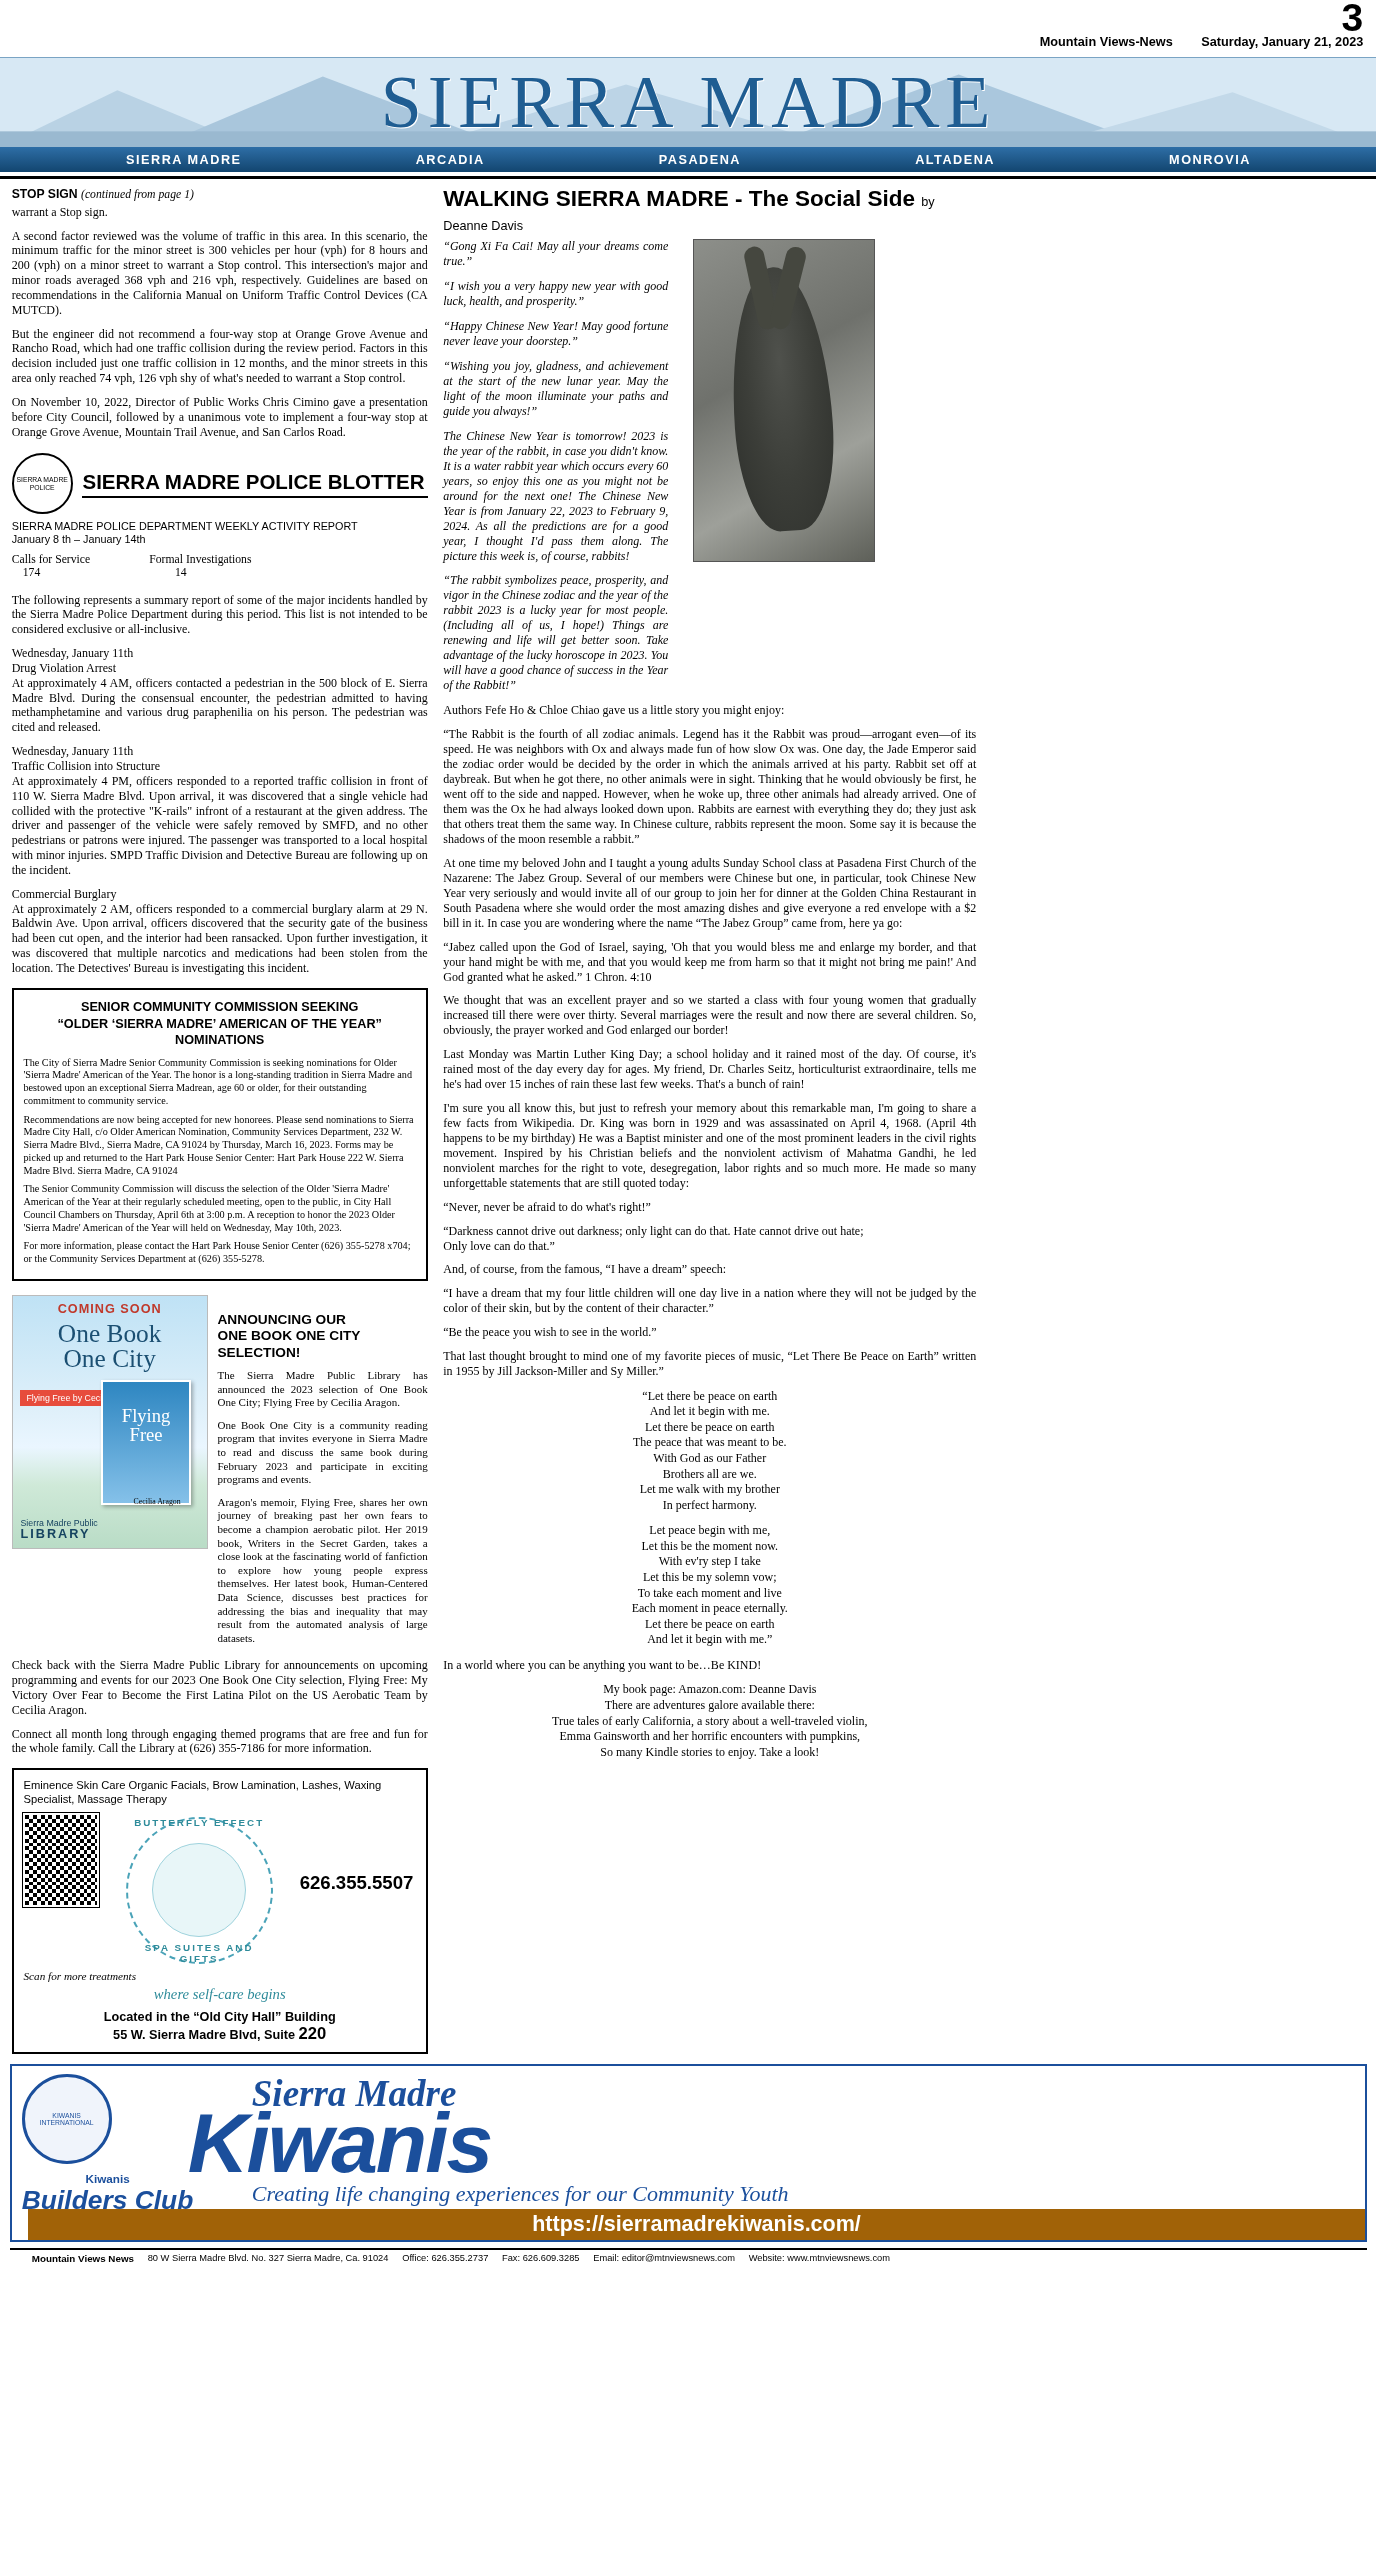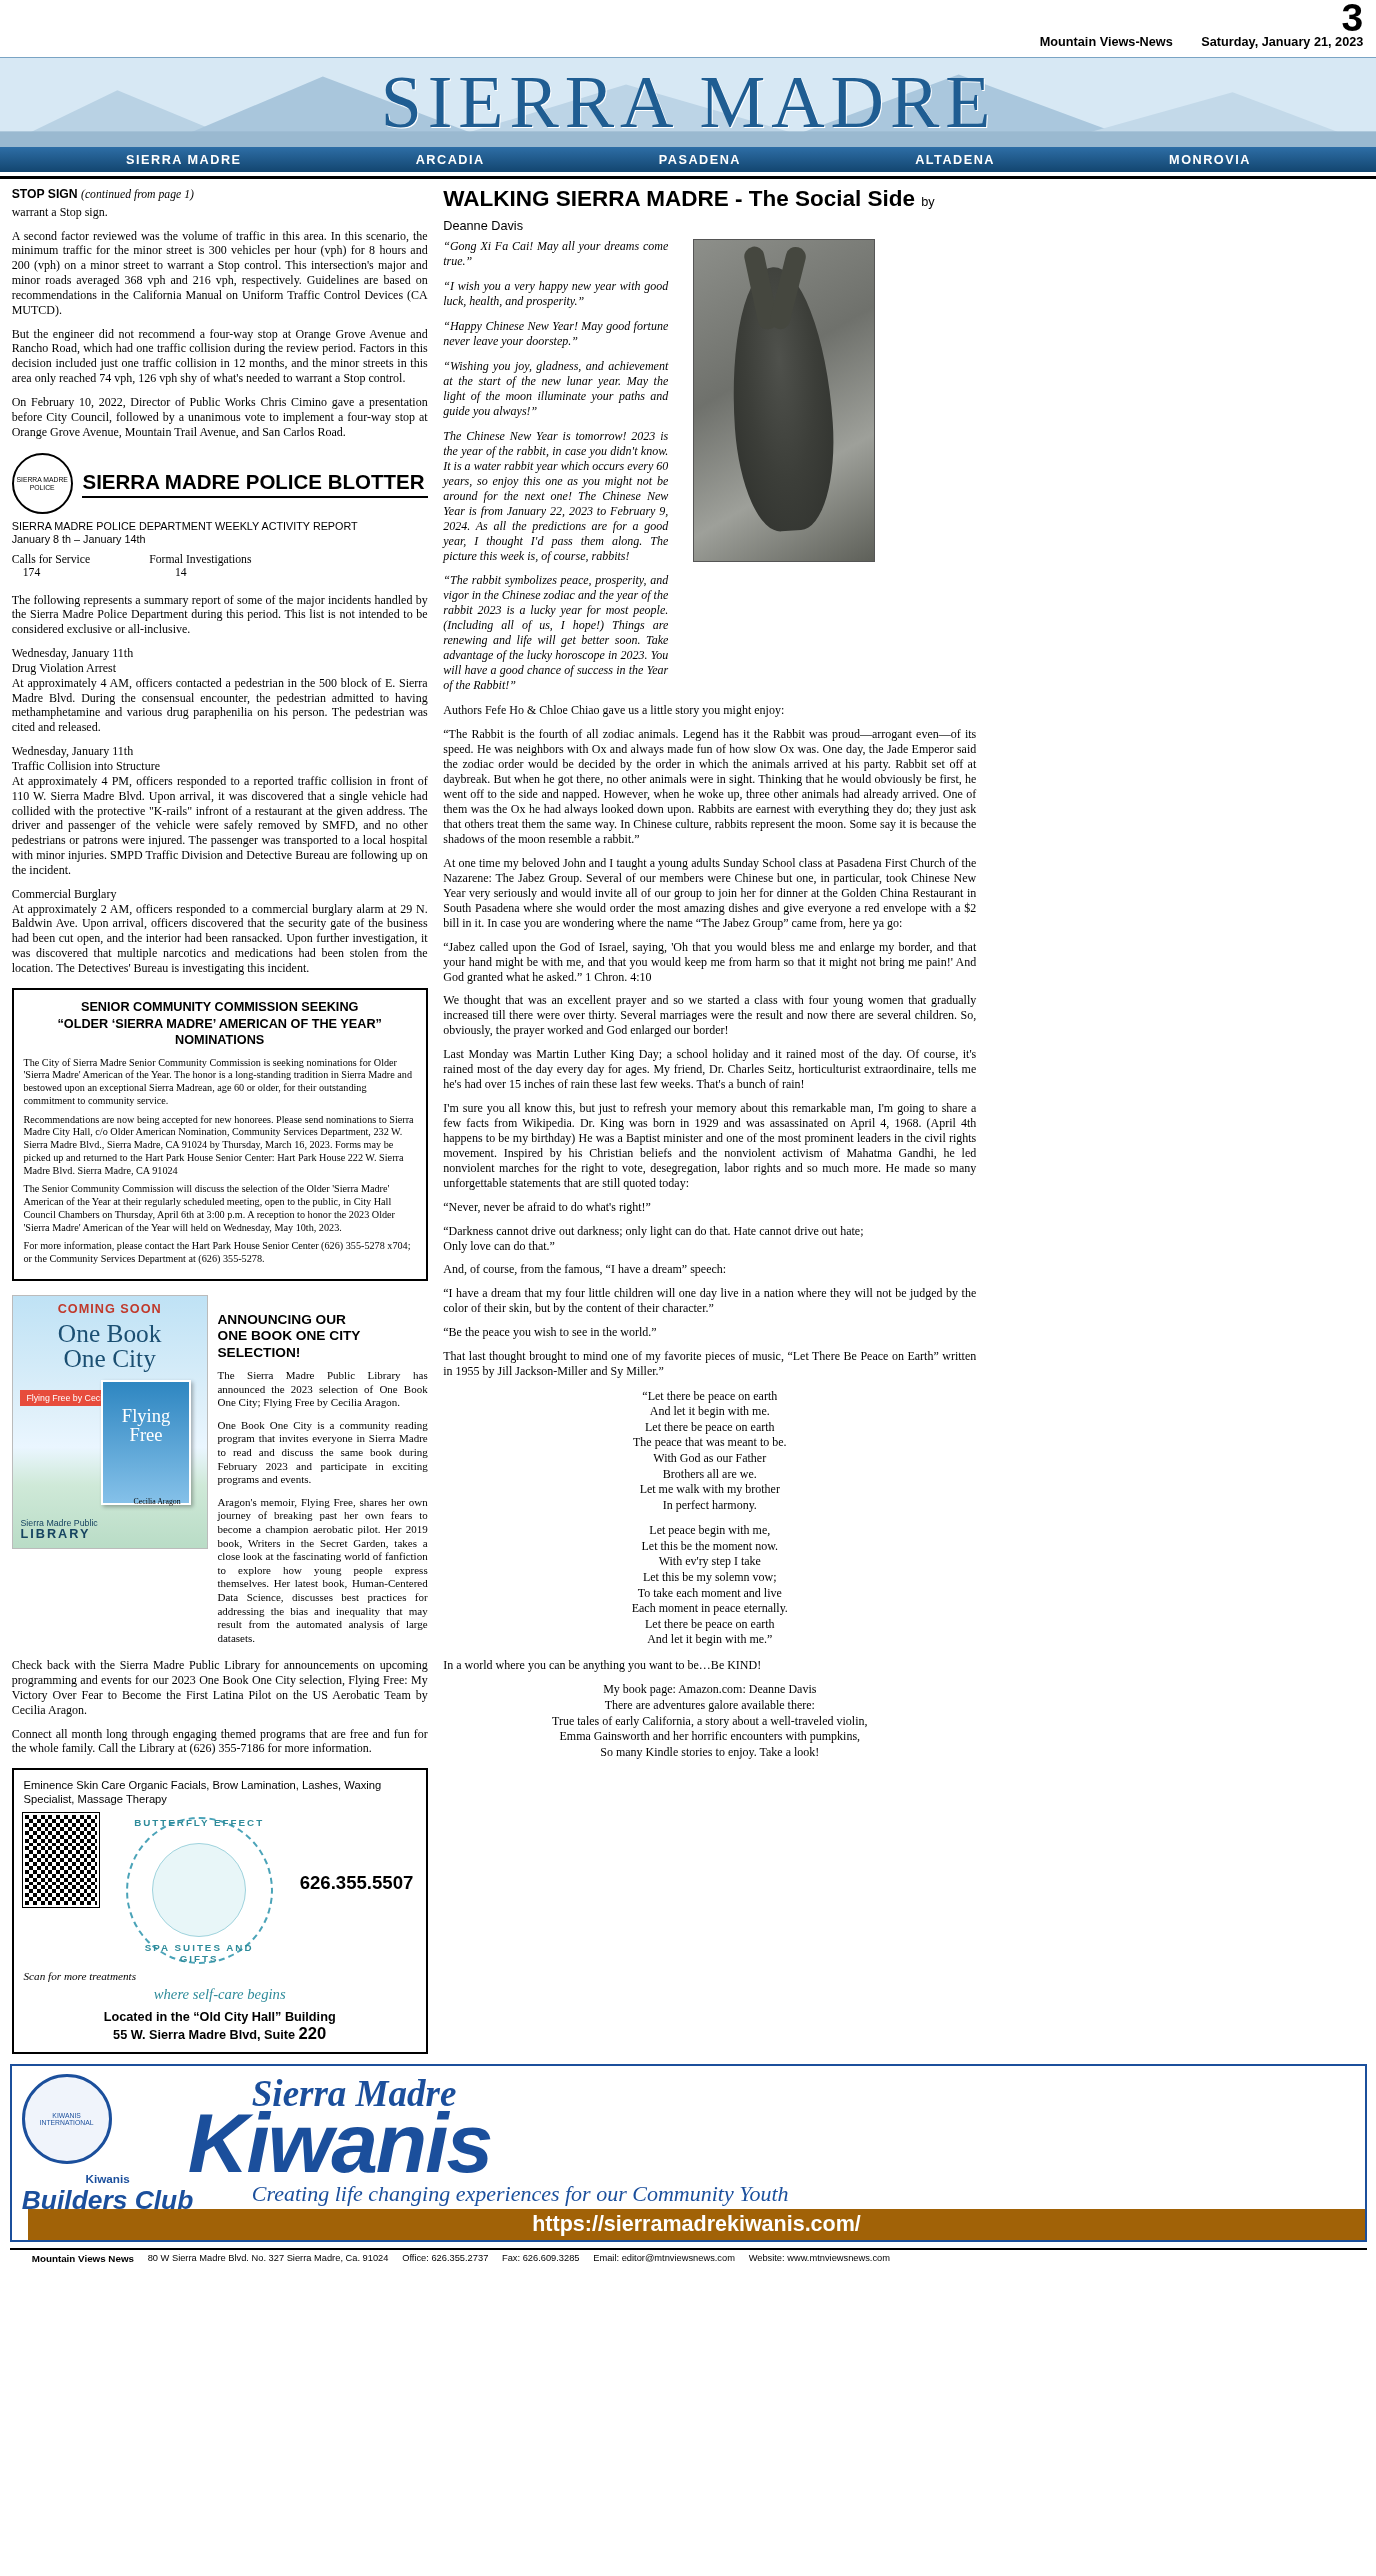--- a/index.html
+++ b/index.html
@@ -295,21 +295,21 @@
 
       <div class="stopsign-head">
         <span>STOP SIGN</span>
         <i>(continued from page 1)</i>
       </div>
 
       <div style="margin-top:3.9px">
         <p>warrant a Stop sign.</p>
         <p>   A second factor reviewed was the volume of traffic in this area. In this scenario, the minimum traffic for the minor street is 300 vehicles per hour (vph) for 8 hours and 200 (vph) on a minor street to warrant a Stop control. This intersection's major and minor roads averaged 368 vph and 216 vph, respectively. Guidelines are based on recommendations in the California Manual on Uniform Traffic Control Devices (CA MUTCD).</p>
         <p>But the engineer did not recommend a four-way stop at Orange Grove Avenue and Rancho Road, which had one traffic collision during the review period. Factors in this decision included just one traffic collision in 12 months, and the minor streets in this area only reached 74 vph, 126 vph shy of what's needed to warrant a Stop control.</p>
-        <p>On February 10, 2022, Director of Public Works Chris Cimino gave a presentation before City Council, followed by a unanimous vote to implement a four-way stop at Orange Grove Avenue, Mountain Trail Avenue, and San Carlos Road.</p>
+        <p>On November 10, 2022, Director of Public Works Chris Cimino gave a presentation before City Council, followed by a unanimous vote to implement a four-way stop at Orange Grove Avenue, Mountain Trail Avenue, and San Carlos Road.</p>
       </div>
 
       <div class="blotter-head">
         <div class="pd-seal">
           <span>SIERRA MADRE POLICE</span>
         </div>
         <div style="flex:1">
           <div class="blotter-title">SIERRA MADRE POLICE  BLOTTER</div>
           <div class="blotter-rule"></div>
         </div>

